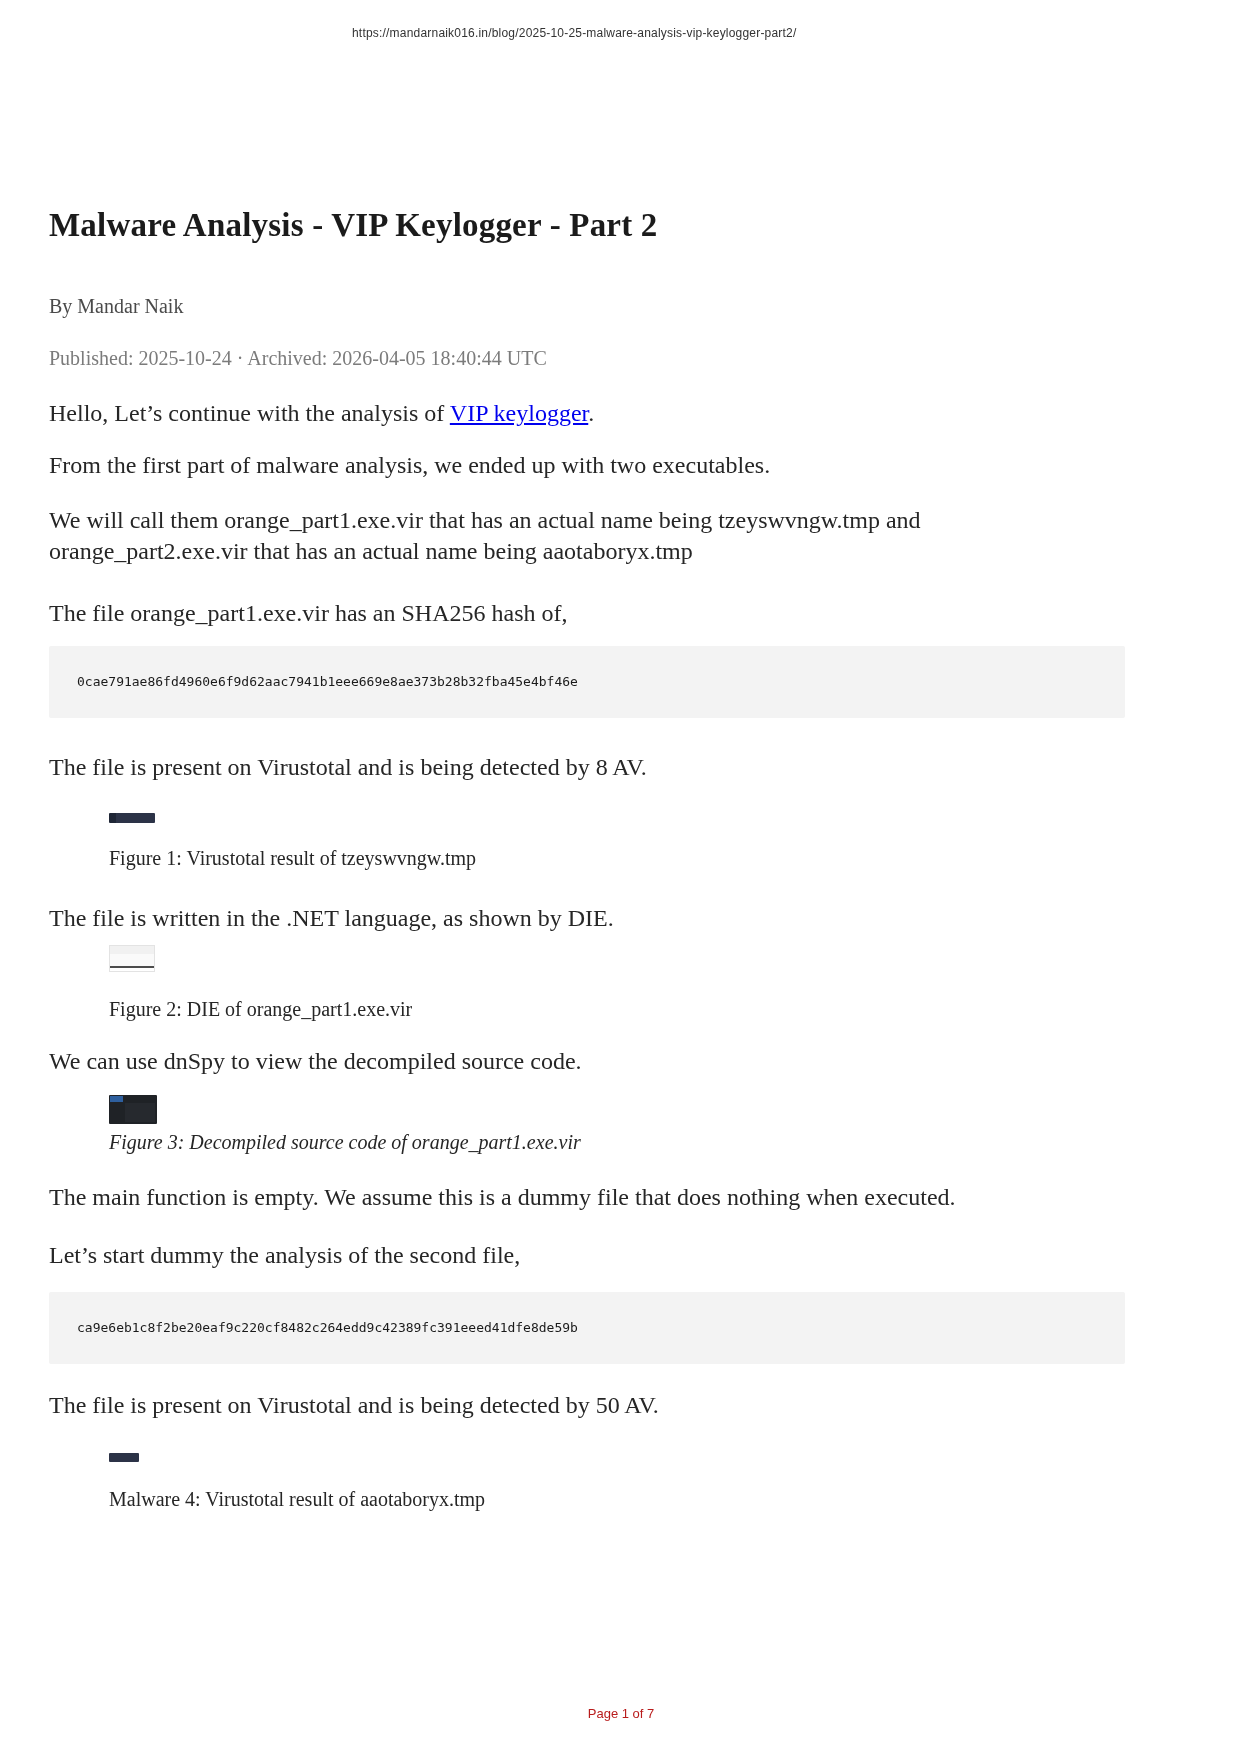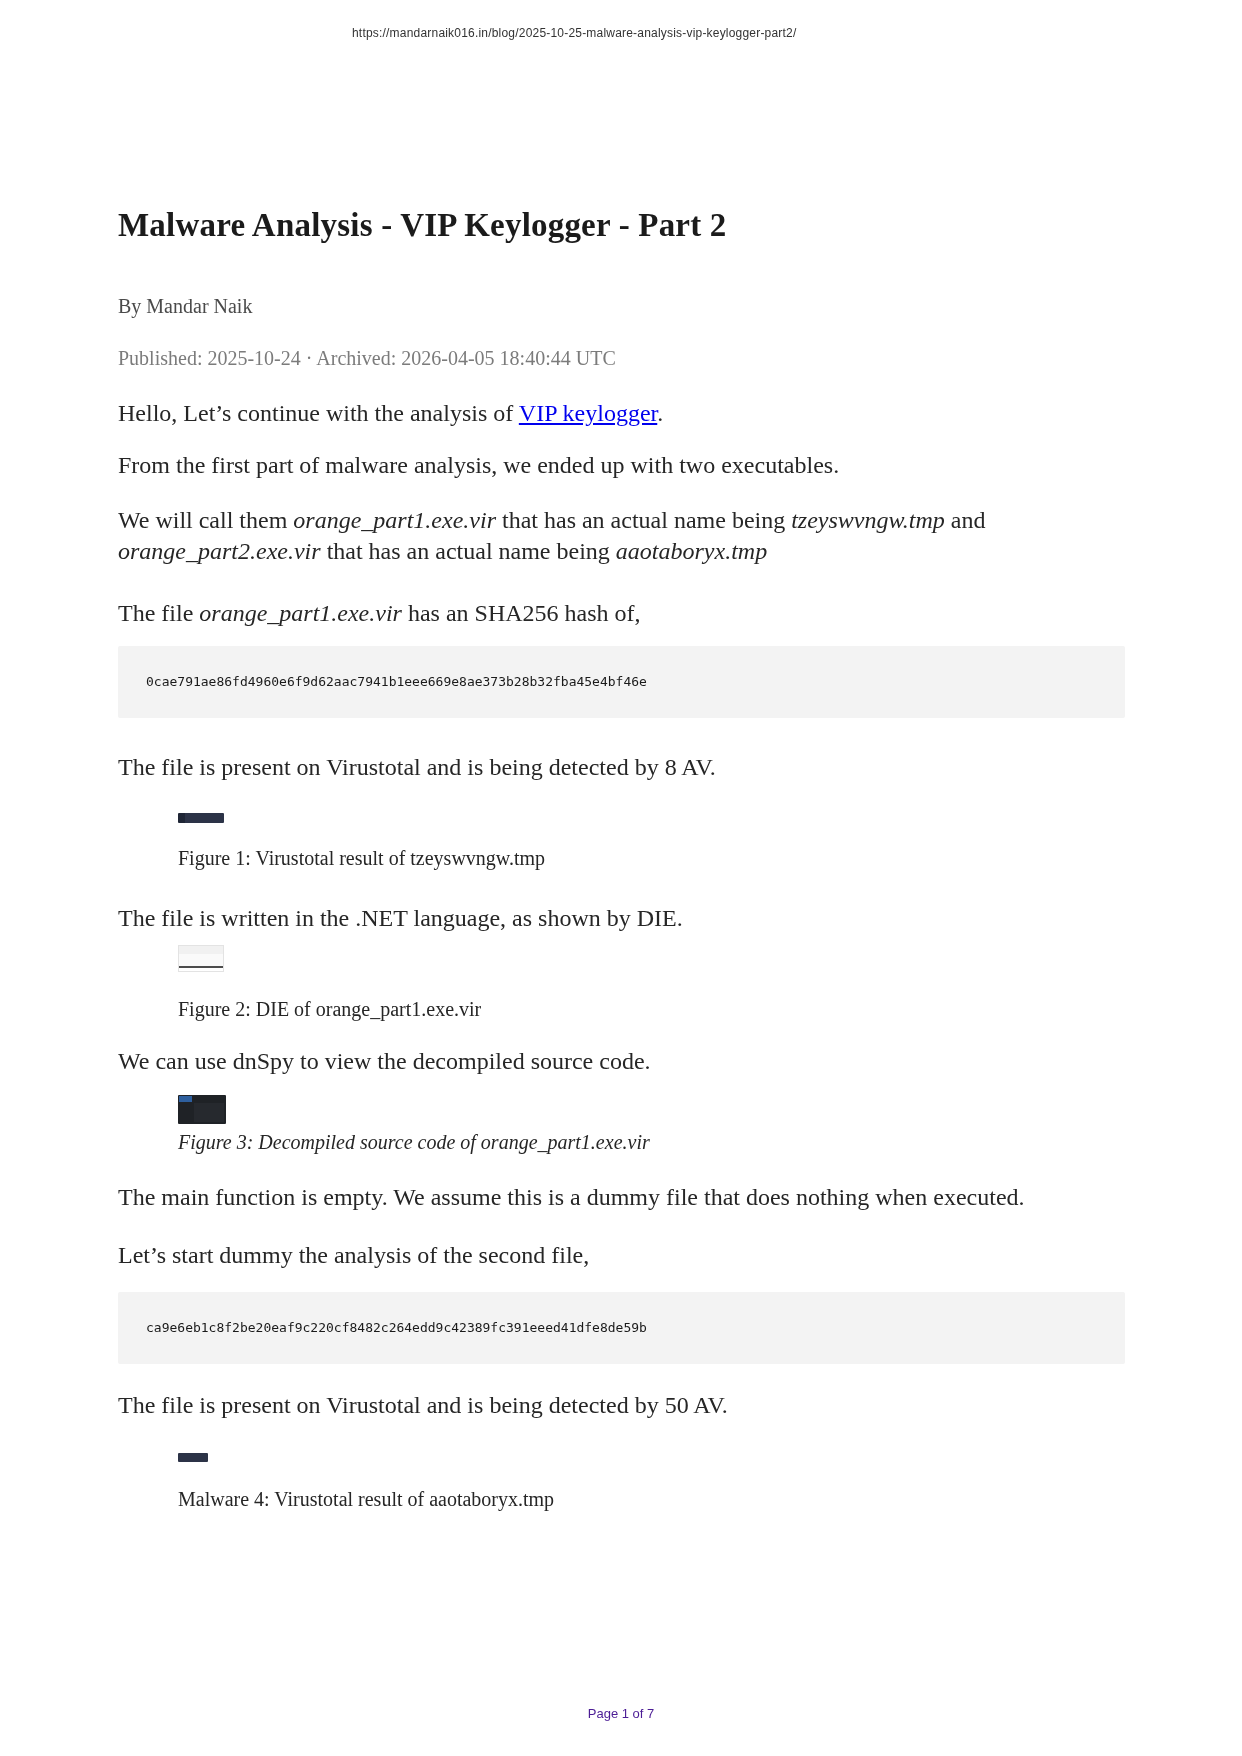--- a/index.html
+++ b/index.html
@@ -14,25 +14,25 @@
   .print-url {
     position:absolute; top:26px; left:352px;
     font-family:"Liberation Sans", sans-serif;
     font-size:12px; color:#333333; letter-spacing:0.2px;
     white-space:nowrap;
   }
   .print-footer {
     position:absolute; top:1706px; left:0; right:0;
     text-align:center;
     font-family:"Liberation Sans", sans-serif;
-    font-size:13px; color:#4c1d95;
+    font-size:13px; color:#b91c1c;
   }
   .content {
     position:absolute; top:0; left:0; right:0;
-    padding:0 117px 0 118px;
+    padding:0 117px 0 49px;
     display:flex; flex-direction:column; align-items:stretch;
   }
   .content > * { margin:0; }
   h1.title {
     margin-top:203px;
     font-size:33px; line-height:44px; font-weight:700; color:#1b1b1b;
     letter-spacing:0.2px;
   }
   .byline  { margin-top:44px; font-size:20px; line-height:31px; color:#4a4a4a; }
   .meta    { margin-top:21px; font-size:20px; line-height:31px; color:#7b7b7b; }
@@ -43,21 +43,21 @@
   .m-hash1     { margin-top:31px; }
   .m-vt8       { margin-top:34px; }
   .m-dotnet1   { margin-top:29px; }
   .m-dnspy     { margin-top:21px; }
   .m-mainempty { margin-top:24px; }
   .m-letsstart { margin-top:27px; }
   .m-hash2     { margin-top:22px; }
   .m-vt50      { margin-top:26px; }
   .m-dotnet2   { margin-top:25px; }
   .link { color:#0000ee; text-decoration:underline; }
-  .ital { font-style:italic; }
+  .ital { }
   .codeblock {
     background:#f3f3f3; border-radius:2px;
     padding:26px 28px;
     font-family:"DejaVu Sans Mono", monospace;
     font-size:13px; line-height:20px; color:#1a1a1a;
     white-space:pre; overflow:hidden;
   }
   .m-code1 { margin-top:17px; }
   .m-code2 { margin-top:21px; }
   figure.fig { margin-left:60px; display:block; }

